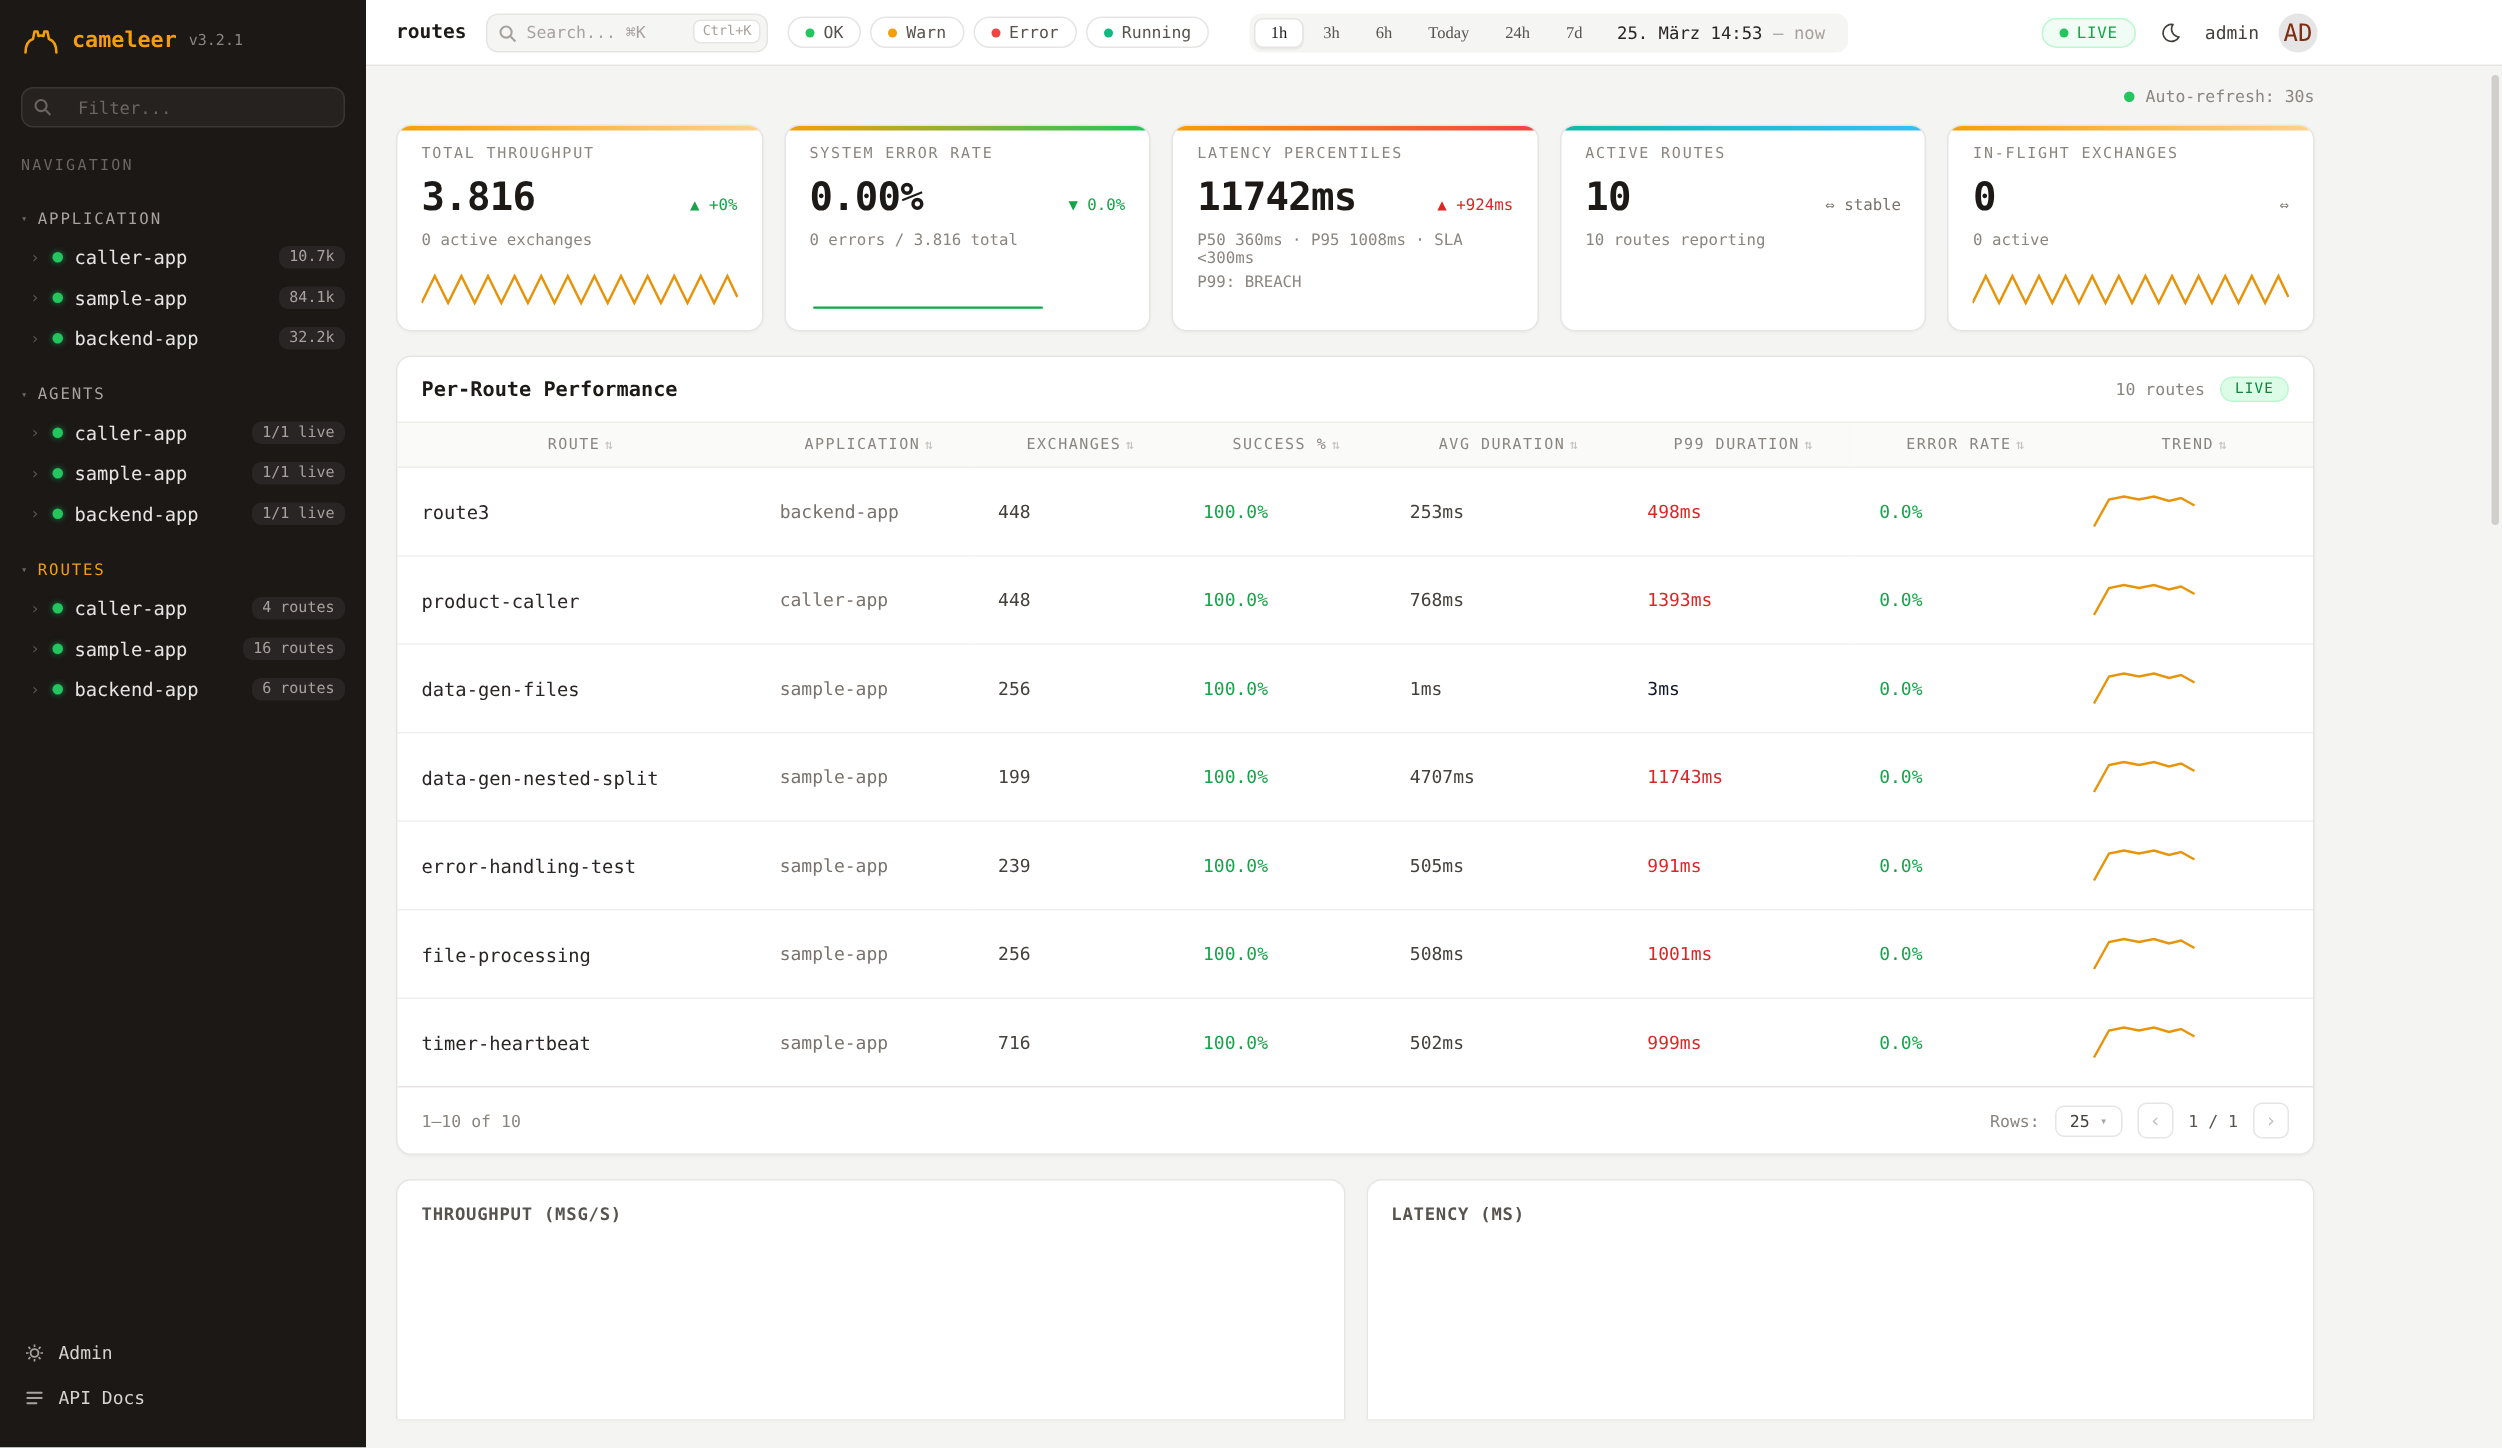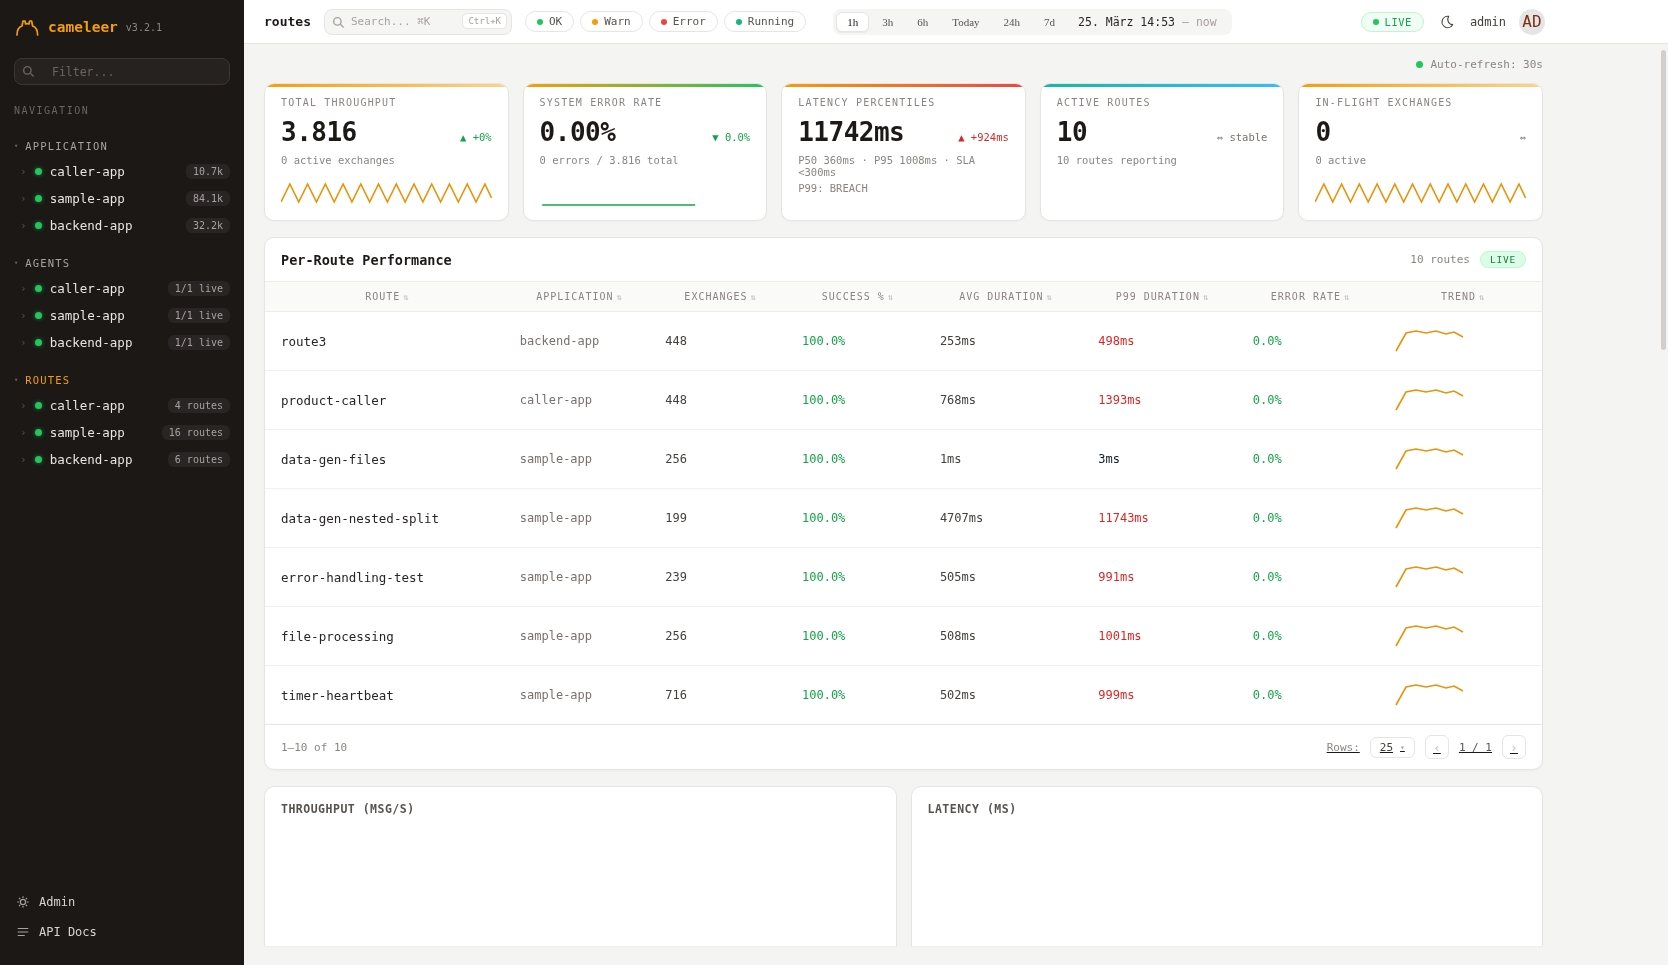--- a/index.html
+++ b/index.html
@@ -104,21 +104,21 @@
     white-space:nowrap; overflow:hidden; }
   tbody tr:first-child td { border-top:none; }
   td.c-route { font-size:12.5px; color:#292524; }
   td.c-app { color:#78716c; }
   td.c-green { color:#16a34a; }
   .trend { width:72px; height:28px; display:block; }
   .col-route{width:18.7%}.col-app{width:11.4%}.col-exch{width:10.7%}.col-succ{width:10.8%}
   .col-avg{width:12.4%}.col-p99{width:12.1%}.col-err{width:11.1%}.col-trend{width:12.8%}
   .table-footer { display:flex; align-items:center; padding:10px 16px; border-top:1px solid #e7e5e4; }
   .range-label { font-size:11px; color:#8a8580; }
-  .table-footer-right { margin-left:auto; display:flex; align-items:center; gap:10px;text-decoration:underline; }
+  .table-footer-right { margin-left:auto; display:flex; align-items:center; gap:10px; }
   .rows-label { font-size:11px; color:#8a8580; }
   .rows-select { display:flex; align-items:center; gap:7px; border:1px solid #e7e5e4; background:#fff; border-radius:6px;
     padding:3px 9px; font-size:11px; color:#44403c; cursor:pointer; }
   .rows-select .sel-caret { color:#a8a29e; font-size:8px; }
   .pag-btn { width:24px; height:24px; border:1px solid #e7e5e4; background:#fff; border-radius:6px; color:#c4c0bb;
     font-size:13px; line-height:1; cursor:pointer; font-family:inherit; }
   .page-indicator { font-size:11px; color:#57534e; }
   
   .charts-grid { display:grid; grid-template-columns:1fr 1fr; gap:14px; margin-top:16px; }
   .chart-card { background:#fff; border:1px solid #e7e5e4; border-radius:10px 10px 0 0; border-bottom:none; height:160px;

